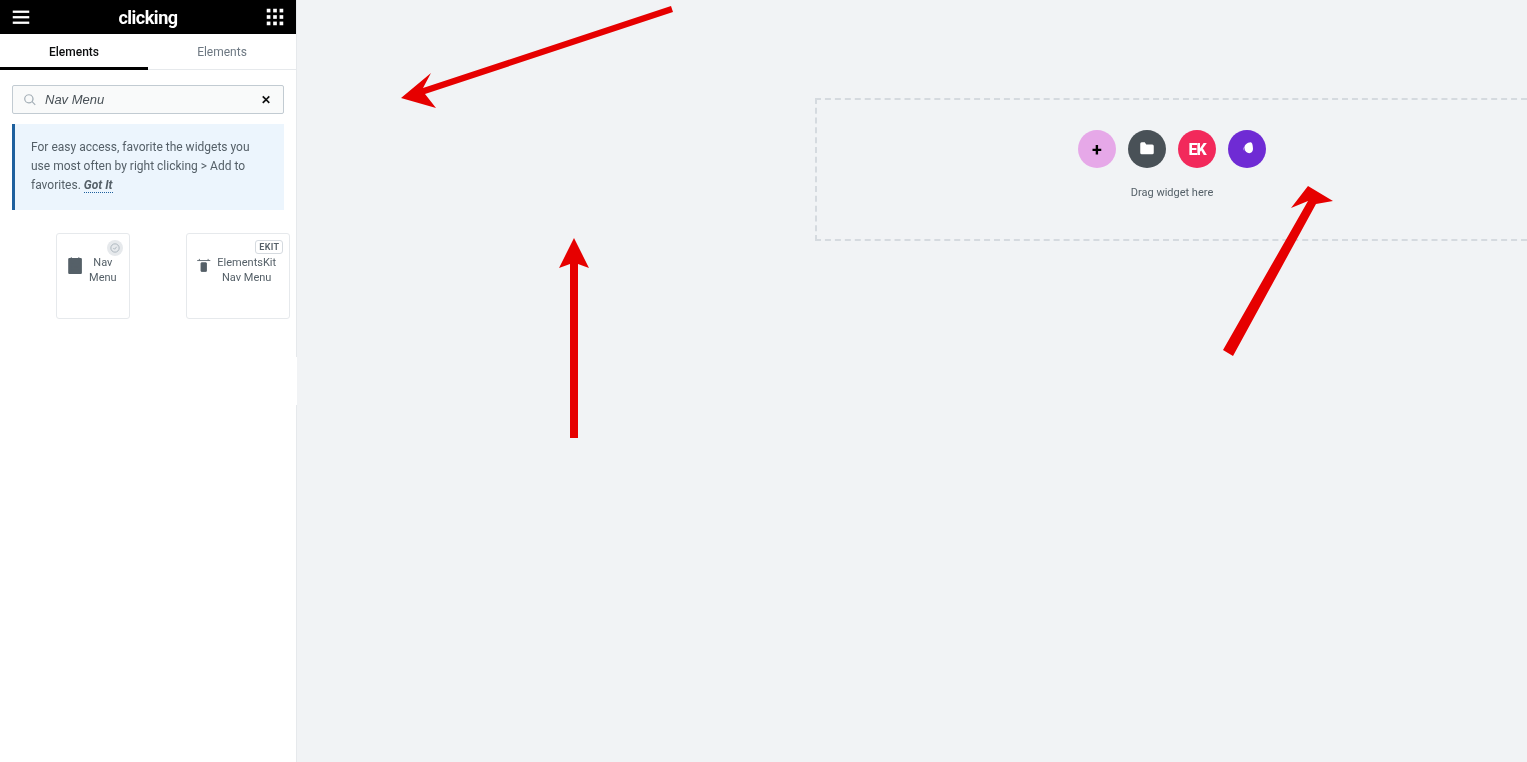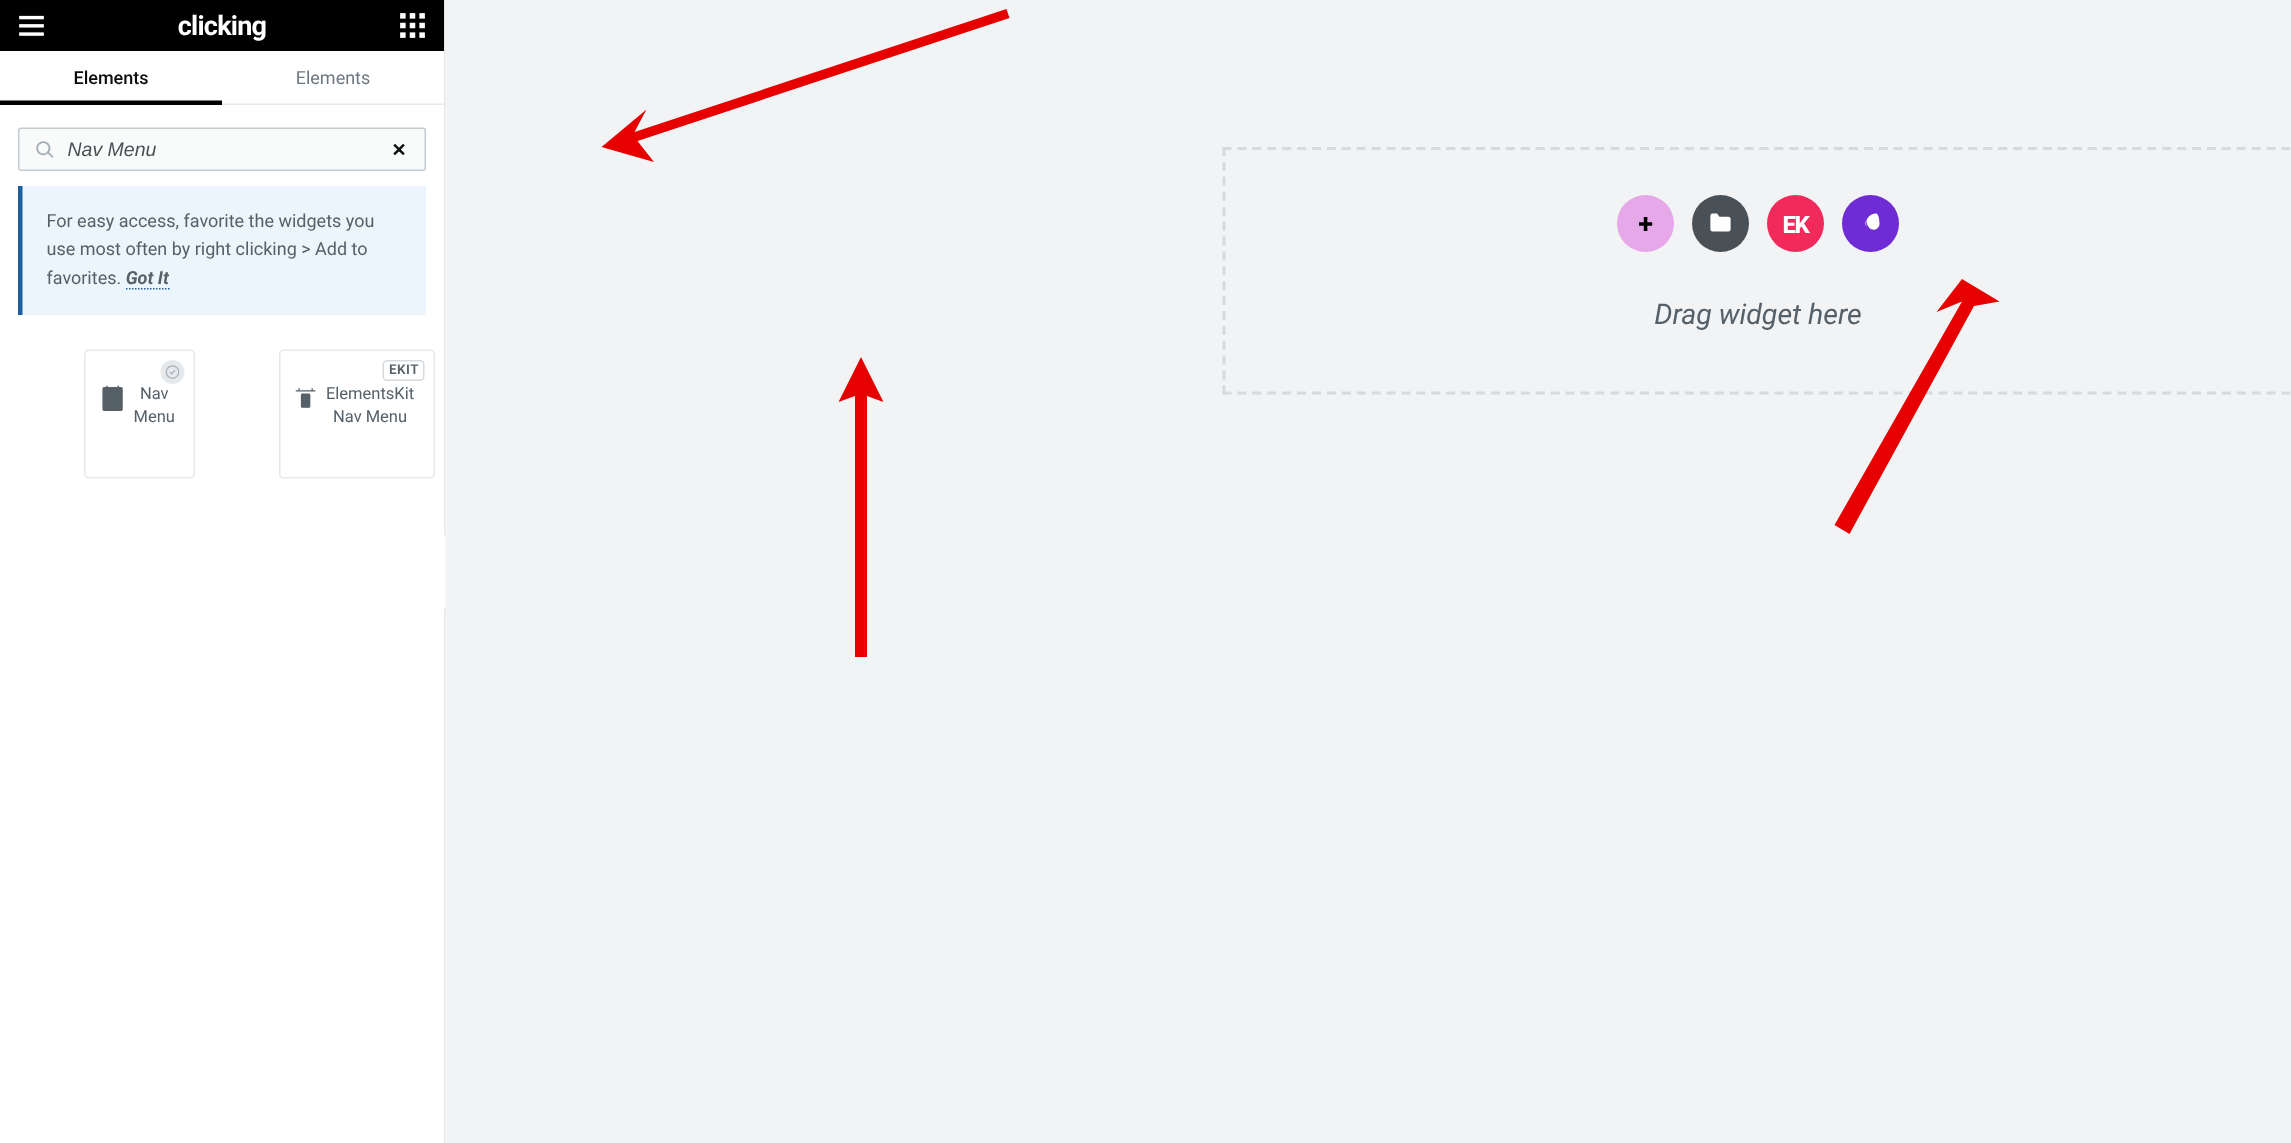--- a/index.html
+++ b/index.html
@@ -33,21 +33,21 @@
 .collapse-handle { position: absolute; right: -13px; top: 50%; transform: translateY(-50%); width: 13px; height: 50px; background: #fff; border: 1px solid #e6e9ec; border-left: none; border-radius: 0 4px 4px 0; display: flex; align-items: center; justify-content: center; cursor: pointer; font-size: 10px; color: #a4afb7; }
 .canvas { flex: 1; background: #f1f3f5; position: relative; overflow: hidden; }
 .dropzone { position: absolute; top: 98px; left: 518px; right: 0; border: 2px dashed #d5dadf; border-right: none; padding: 30px 20px 40px; display: flex; flex-direction: column; align-items: center; gap: 18px; }
 .action-row { display: flex; gap: 12px; }
 .circ-btn { width: 38px; height: 38px; border-radius: 50%; display: flex; align-items: center; justify-content: center; color: #fff; cursor: pointer; font-weight: bold; font-size: 18px; }
 .circ-plus { background: #e6a8e8; color: #000; }
 .circ-folder { background: #495157; }
 .circ-ek { background: #f2295b; font-size: 16px; font-weight: 800; letter-spacing: -1px; }
 .circ-envato { background: #6f2bd4; }
 .circ-btn svg { width: 18px; height: 18px; fill: currentColor; }
-.dz-text { font-style: italic; font-size: 19px; color: #556068; margin-top: 12px; }
+.dz-text { font-size: 11px; color: #556068; }
 .arrow { position: absolute; pointer-events: none; }
 .arrow svg { fill: #e60000; }
 .arrow1 { top: -12px; left: 104px; width: 280px; height: 120px; }
 .arrow2 { top: 238px; left: 262px; width: 30px; height: 200px; }
 .arrow3 { top: 186px; left: 916px; width: 120px; height: 170px; }
 </style>
 </head>
 <body>
 
 <div class="app">

